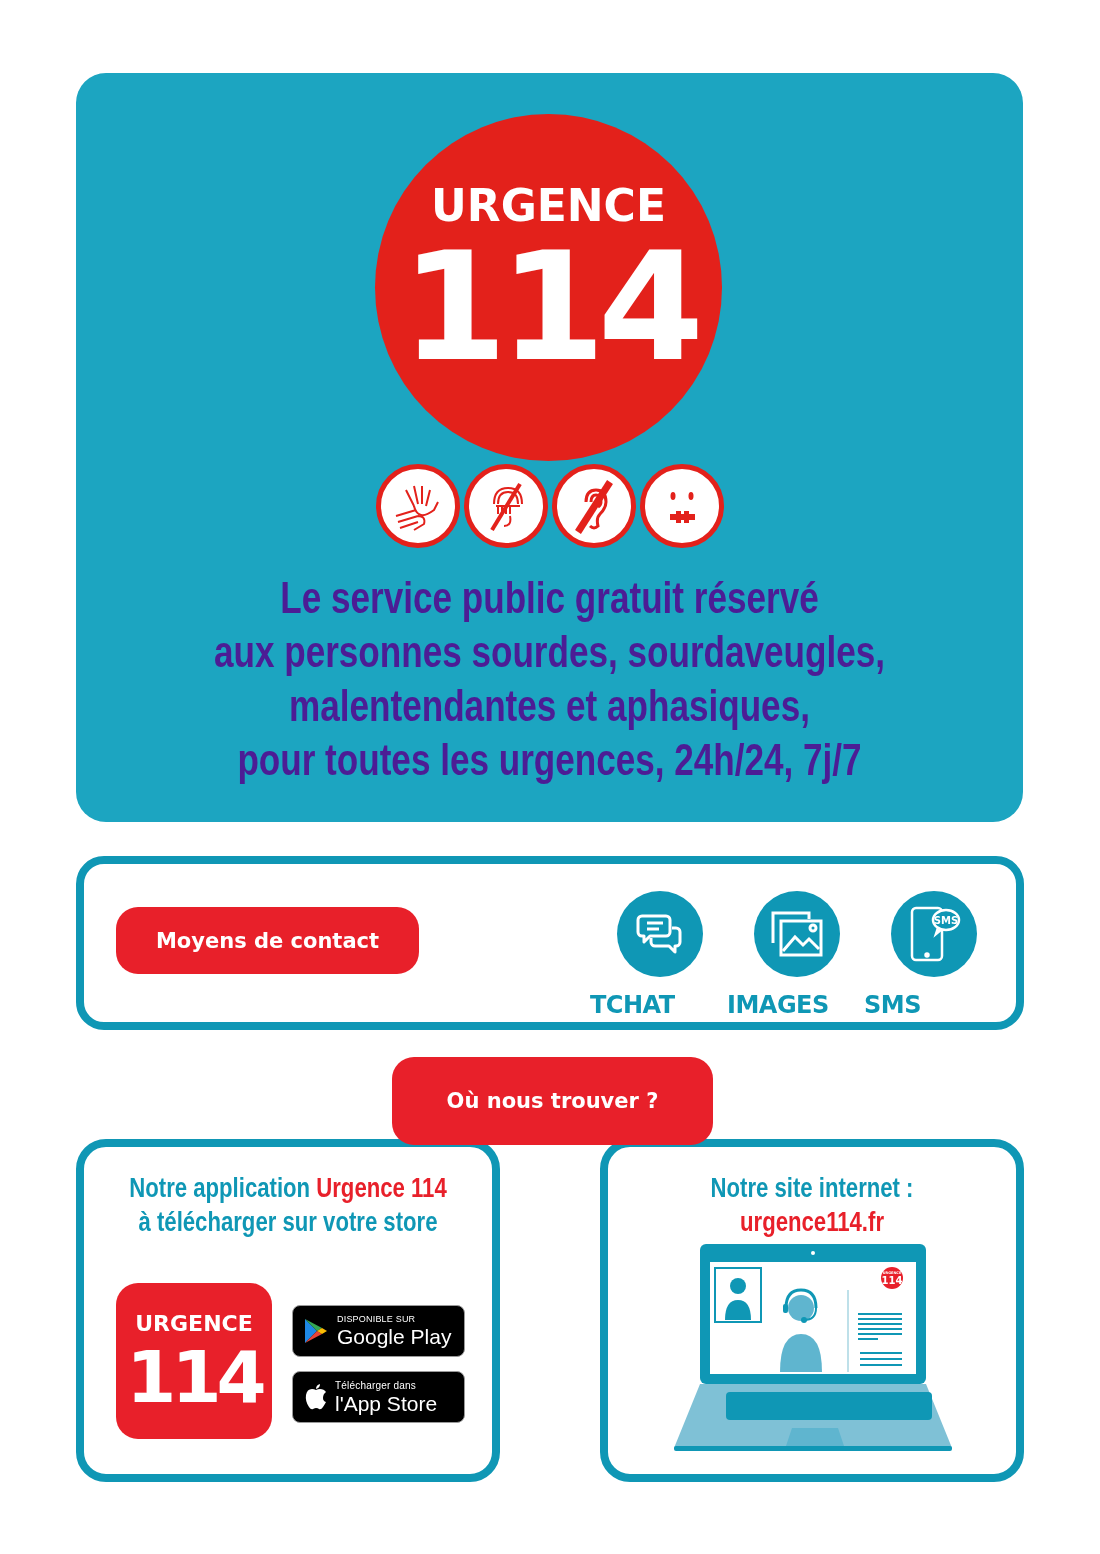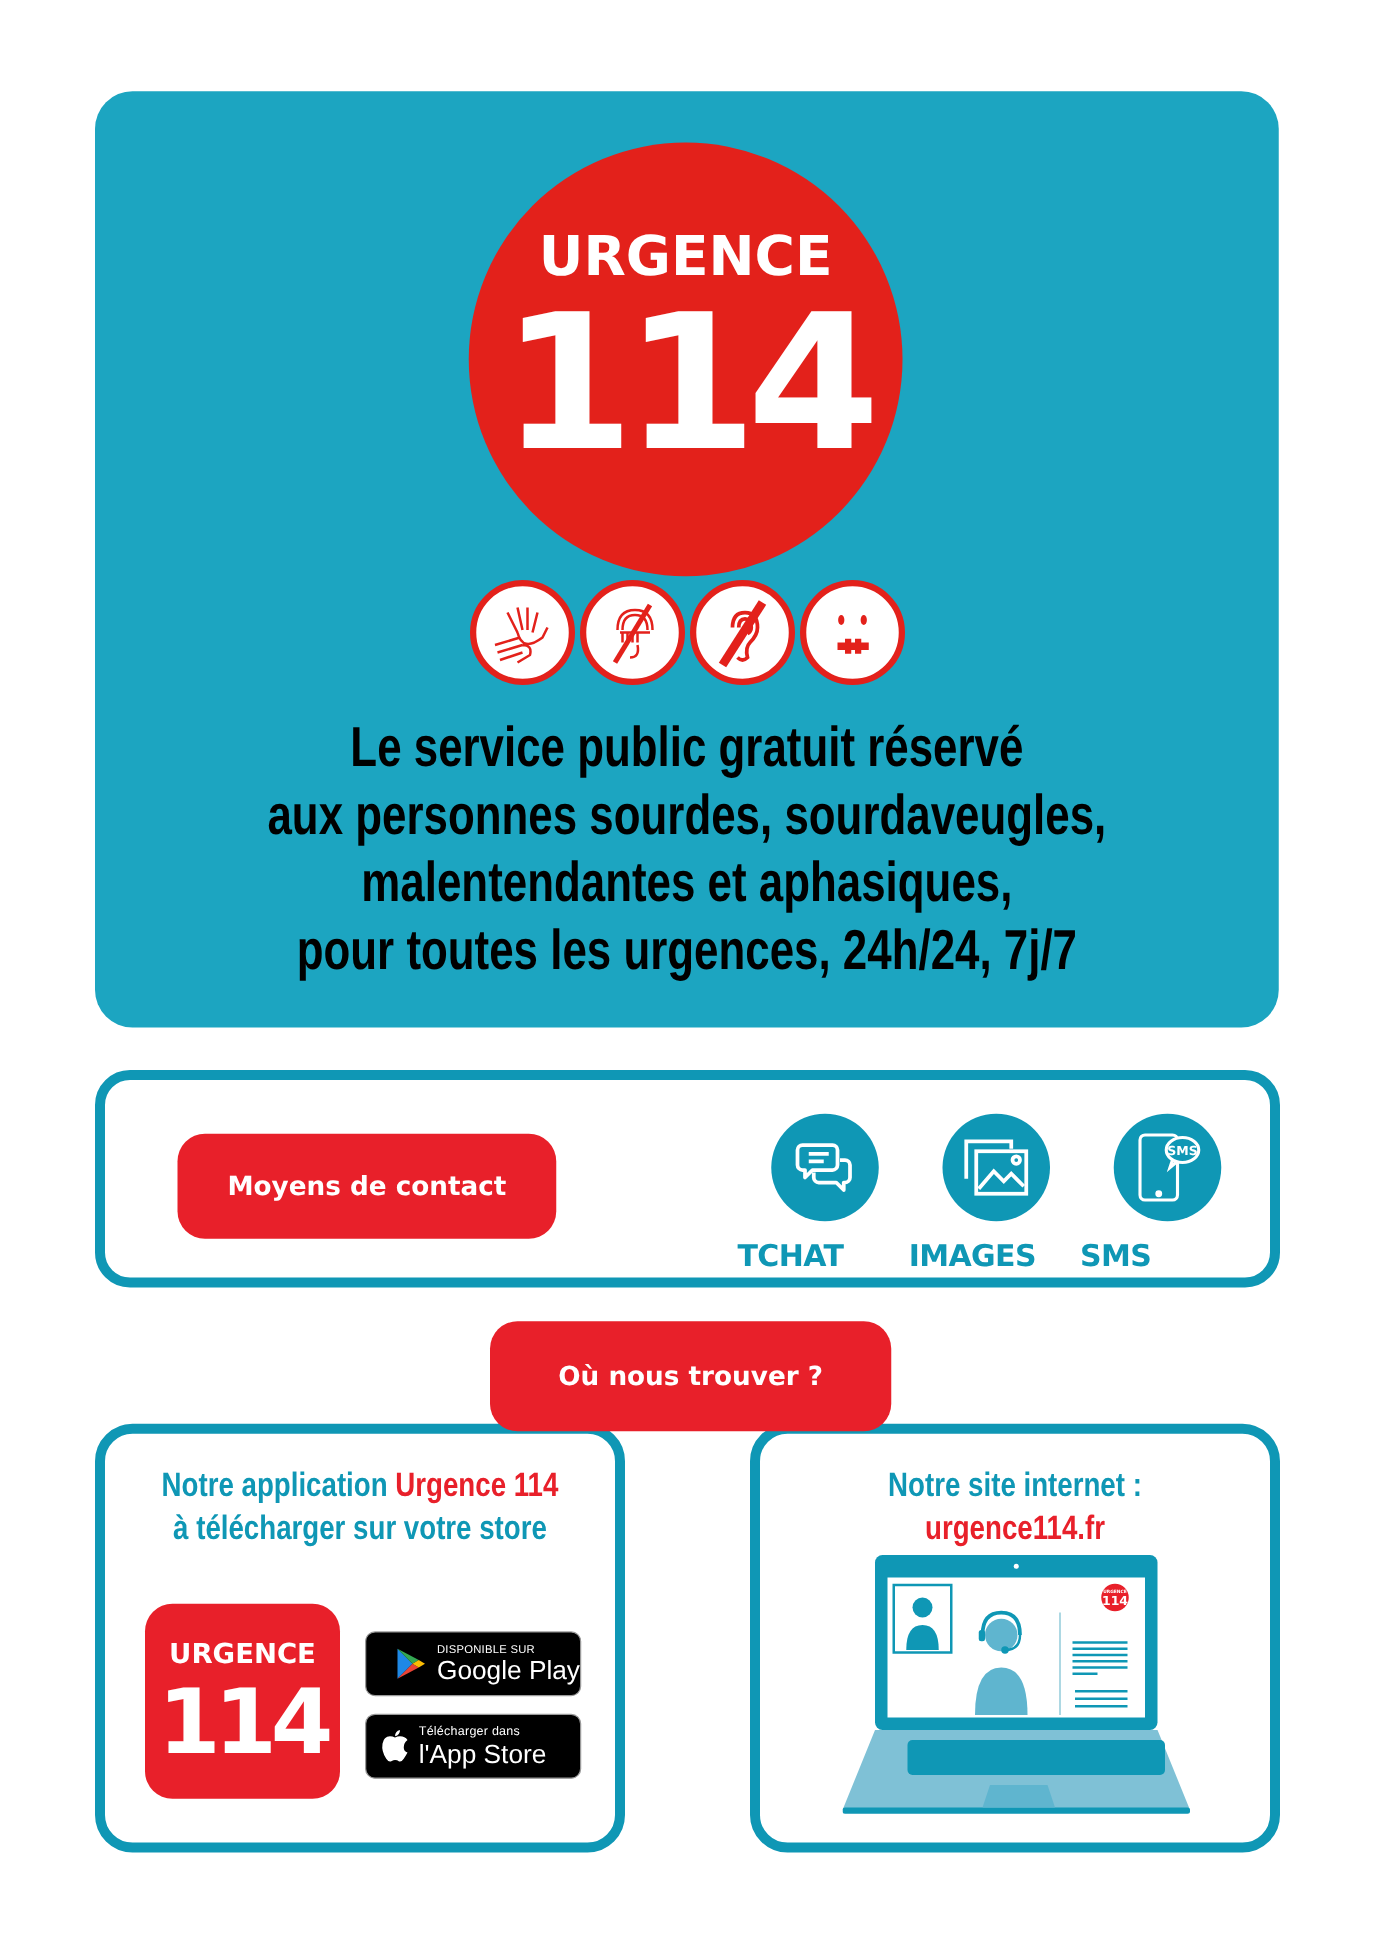--- a/index.html
+++ b/index.html
@@ -28,34 +28,34 @@
   .disability-row {
     position: absolute; left: 300px; top: 391px; width: 348px; height: 86px;
     display: flex; justify-content: space-between;
   }
   .dis-icon {
     width: 84px; height: 84px; border-radius: 50%; background: #fff;
     border: 5px solid #e3211b; display: flex; align-items: center; justify-content: center;
   }
   .tagline {
     position: absolute; left: 0; right: 0; top: 498px; text-align: center;
-    color: #000000; font-weight: 700; font-size: 45px; line-height: 54px;
+    color: #4c1d95; font-weight: 700; font-size: 45px; line-height: 54px;
   }
   .tagline .line { display: block; transform: scaleX(0.78); transform-origin: center; white-space: nowrap; }
 
   .contact-box {
     position: absolute; left: 76px; top: 856px; width: 948px; height: 174px;
     border: 8px solid #0f97b5; border-radius: 28px; background: #fff;
   }
   .red-btn {
     position: absolute; background: #e8202a; color: #fff; border-radius: 22px;
     display: flex; align-items: center; justify-content: center;
     font-weight: 700; font-size: 21px; font-family: "DejaVu Sans", sans-serif;
   }
-  .contact-btn { left: 32px; top: 43px; width: 303px; height: 84px; margin-left: 26px; }
+  .contact-btn { left: 32px; top: 43px; width: 303px; height: 67px; }
   .channel {
     position: absolute; top: 27px; width: 140px; 
   }
   .channel .circ {
     width: 86px; height: 86px; border-radius: 50%; background: #0f97b5; margin: 0 auto;
     display: flex; align-items: center; justify-content: center;
   }
   .channel .lbl {
     margin-top: 14px; color: #0f97b5; font-weight: 700; font-size: 24px;
     font-family: "DejaVu Sans", sans-serif; letter-spacing: -0.5px;
@@ -85,21 +85,21 @@
   .app-icon .n { position: absolute; left: 0; right: 0; top: 54px; font-size: 72px; line-height: 80px; letter-spacing: -5px; }
 
   .store-badge {
     position: absolute; left: 208px; width: 173px; height: 52px; background: #000;
     border: 1.5px solid #9a9a9a; border-radius: 8px; color: #fff;
     display: flex; align-items: center;
   }
   .store-badge .txt { display: flex; flex-direction: column; line-height: 1; }
   .store-badge .small { font-size: 9px; letter-spacing: 0.2px; }
   .store-badge .big { font-size: 21px; margin-top: 2px; }
-  .gp { top: 158px; justify-content: flex-end; }
+  .gp { top: 158px; }
   .as { top: 224px; }
 
   .laptop { position: absolute; left: 66px; top: 95px; }
 </style>
 </head>
 <body>
 
 <div class="hero">
   <div class="logo-circle">
     <div class="logo-word">URGENCE</div>

